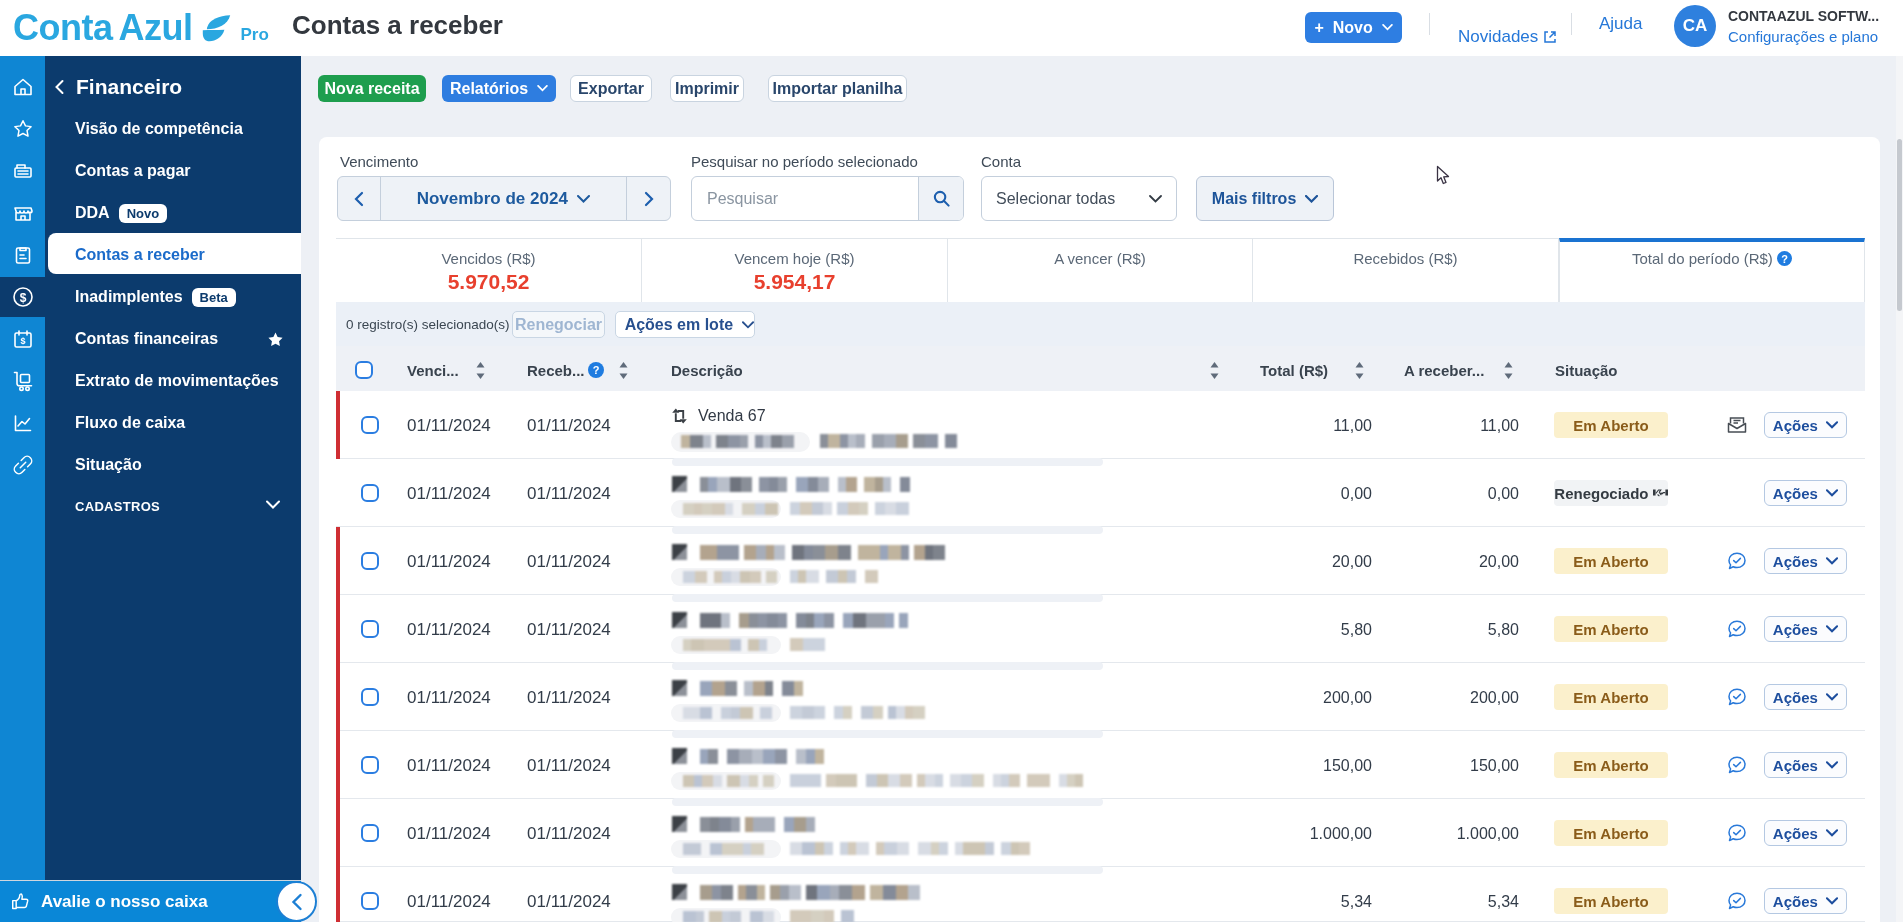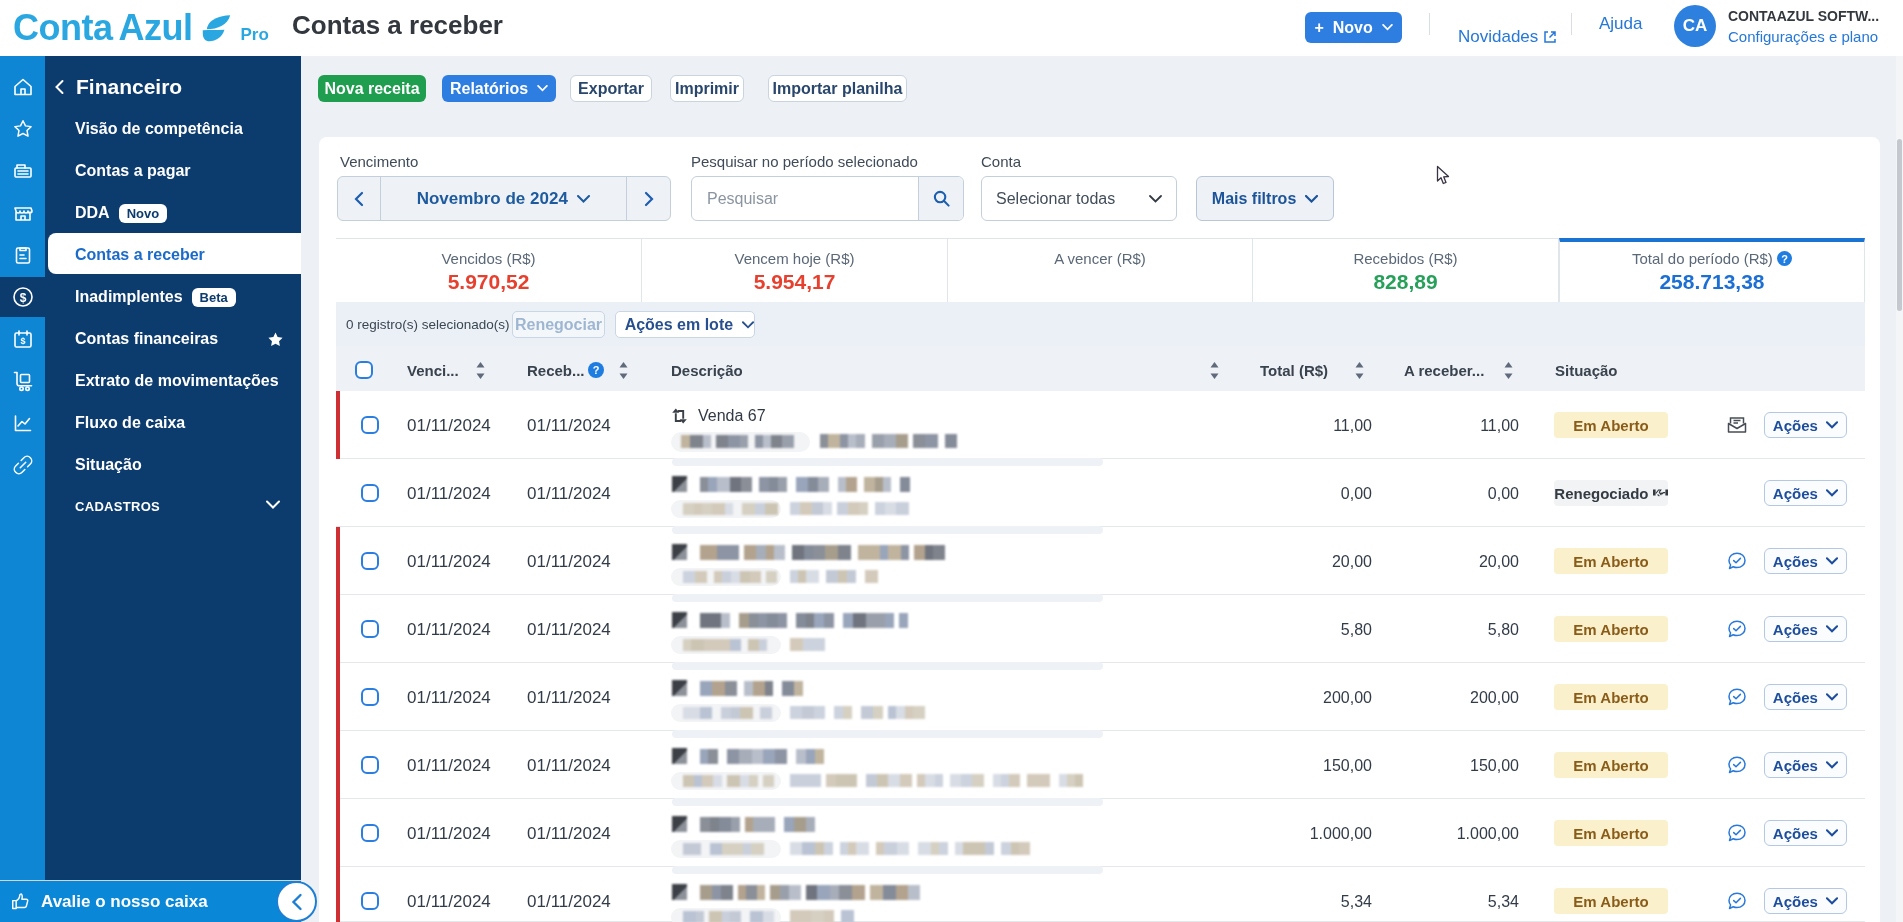--- a/index.html
+++ b/index.html
@@ -179,25 +179,23 @@
   </div>
 <div class="abs" style="left:642px;top:238px;width:306px;height:64px;background:#fff;border-top:1px solid #e0e5ea;border-right:1px solid #e0e5ea;text-align:center;">
 <div class="flex" style="justify-content:center;margin-top:11px;font-size:15px;color:#5b6877;">Vencem hoje (R$)</div>
 <div style="margin-top:3px;font-size:21px;font-weight:600;color:#e8402e;">5.954,17</div>
   </div>
 <div class="abs" style="left:948px;top:238px;width:305px;height:64px;background:#fff;border-top:1px solid #e0e5ea;border-right:1px solid #e0e5ea;text-align:center;">
 <div class="flex" style="justify-content:center;margin-top:11px;font-size:15px;color:#5b6877;">A vencer (R$)</div>
   </div>
 <div class="abs" style="left:1253px;top:238px;width:306px;height:64px;background:#fff;border-top:1px solid #e0e5ea;border-right:1px solid #e0e5ea;text-align:center;">
 <div class="flex" style="justify-content:center;margin-top:11px;font-size:15px;color:#5b6877;">Recebidos (R$)</div>
-<div style="margin-top:3px;font-size:21px;font-weight:600;color:#27a05a;">828,89</div>
   </div>
 <div class="abs" style="left:1559px;top:238px;width:306px;height:64px;background:#fff;border-top:4px solid #1a73d1;border-right:1px solid #e0e5ea;border-left:1px solid #e0e5ea;text-align:center;">
 <div class="flex" style="justify-content:center;margin-top:8px;font-size:15px;color:#5b6877;">Total do período (R$)&nbsp;<span style="display:inline-flex;width:15px;height:15px;border-radius:50%;background:#1f7ce0;color:#fff;font-size:11px;font-weight:700;align-items:center;justify-content:center;">?</span></div>
-<div style="margin-top:3px;font-size:21px;font-weight:600;color:#1c6fd4;">258.713,38</div>
   </div>
 <div class="abs" style="left:336px;top:302px;width:1529px;height:44px;background:#ebf0f7;"></div>
 <div class="abs" style="left:346px;top:317px;font-size:13.5px;color:#3a4651;">0 registro(s) selecionado(s)</div>
 <div class="abs flex" style="left:512px;top:311px;width:93px;height:27px;background:#f4f7fa;border:1px solid #c9d6e4;border-radius:5px;justify-content:center;font-size:16px;font-weight:700;color:#9fb6d2;">Renegociar</div>
 <div class="abs flex" style="left:615px;top:311px;width:140px;height:27px;background:#fff;border:1px solid #c9d6e4;border-radius:5px;justify-content:flex-end;font-size:16px;font-weight:700;color:#28508f;">Ações em lote&nbsp;&nbsp;<svg width="12" height="8" viewBox="0 0 13 8">
       <path d="M1 1 L6.5 6.5 L12 1" stroke="#28508f" stroke-width="2" fill="none" stroke-linecap="round"></path>
     </svg></div>
 <div class="abs" style="left:336px;top:346px;width:1529px;height:45px;background:#eef1f6;"></div>
 <div class="abs" style="left:355px;top:361px;width:18px;height:18px;background:#fff;border:2px solid #2a7de1;border-radius:6px;"></div>
 <div class="abs" style="left:407px;top:362px;font-size:15px;font-weight:600;color:#39434e;">Venci...</div>

